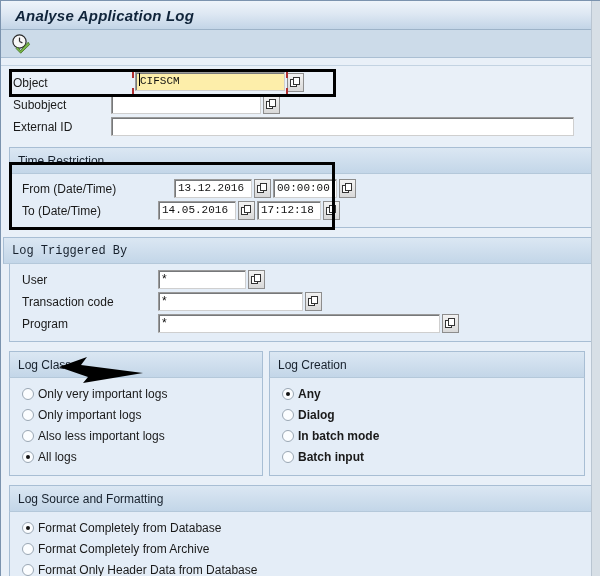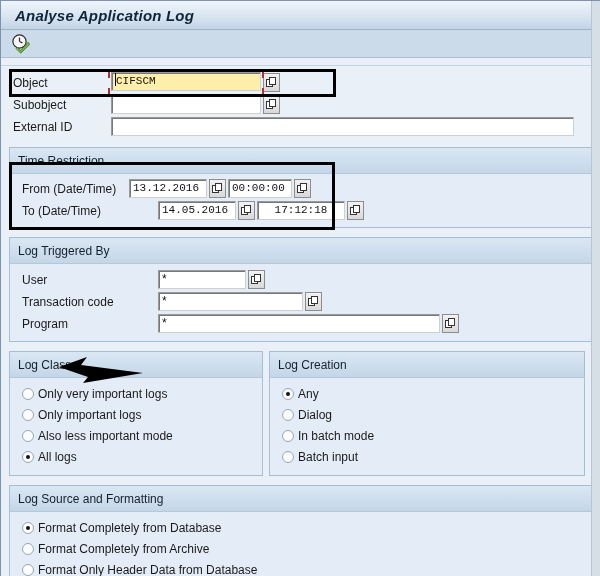--- a/index.html
+++ b/index.html
@@ -98,21 +98,21 @@
         <line x1="9.5" y1="8.5" x2="12.4" y2="9.9" stroke="#2b2b2b" stroke-width="1.2"></line>
         <path d="M7.5 14.2 L10.6 17.6 L18.2 9.2 L19.6 11.6 L10.7 20.2 L6.1 15.6 Z" fill="#7ab648" stroke="#3f6e20" stroke-width="0.8"></path>
       </svg>
     </span>
   </div>
   <div class="toolgap"></div>
 
   <div style="padding:6px 0 4px 0;">
 
     <div class="frow">
-      <span class="flabel" style="width:110px">Object</span>
+      <span class="flabel" style="width:134px">Object</span>
       <span class="focuswrap">
         <span class="inp yellow" style="width:150px;display:inline-block;"><span class="caret"></span><span>CIFSCM</span></span>
         <span class="focusmark" style="left:0;top:0;right:0;bottom:0;">
           <span class="fm tl"></span>
             <span class="fm tr"></span>
           <span class="fm bl"></span>
             <span class="fm br"></span>
         </span>
       </span>
       <span class="f4">
@@ -142,21 +142,21 @@
 
   <div style="height:5px"></div>
   <div>
     <div class="panel-head" style="margin:0 8px;">
       <span>Time Restriction</span>
     </div>
     <div class="panel">
       <div class="panel-body" style="padding:4px 0 5px 0;">
 
         <div class="frow">
-          <span class="flabel" style="width:119px">From (Date/Time)</span>
+          <span class="flabel" style="width:164px">From (Date/Time)</span>
           <span class="inp" style="width:78px;display:inline-block;text-align:left;">13.12.2016</span>
           <span class="f4">
             <svg width="11" height="11" viewBox="0 0 11 11">
               <rect x="0.5" y="2.5" width="6" height="7" fill="#fff" stroke="#333" stroke-width="1"></rect>
               <rect x="3.5" y="0.5" width="6" height="7" fill="#fff" stroke="#333" stroke-width="1"></rect>
             </svg>
           </span>
           <span class="inp" style="width:64px;display:inline-block;margin-left:2px;">00:00:00</span>
           <span class="f4">
             <svg width="11" height="11" viewBox="0 0 11 11">
@@ -168,36 +168,36 @@
 
         <div class="frow">
           <span class="flabel" style="width:148px">To (Date/Time)</span>
           <span class="inp" style="width:78px;display:inline-block;">14.05.2016</span>
           <span class="f4">
             <svg width="11" height="11" viewBox="0 0 11 11">
               <rect x="0.5" y="2.5" width="6" height="7" fill="#fff" stroke="#333" stroke-width="1"></rect>
               <rect x="3.5" y="0.5" width="6" height="7" fill="#fff" stroke="#333" stroke-width="1"></rect>
             </svg>
           </span>
-          <span class="inp" style="width:88px;display:inline-block;margin-left:2px;text-align:center;">17:12:18</span>
+          <span class="inp" style="width:64px;display:inline-block;margin-left:2px;">17:12:18</span>
           <span class="f4">
             <svg width="11" height="11" viewBox="0 0 11 11">
               <rect x="0.5" y="2.5" width="6" height="7" fill="#fff" stroke="#333" stroke-width="1"></rect>
               <rect x="3.5" y="0.5" width="6" height="7" fill="#fff" stroke="#333" stroke-width="1"></rect>
             </svg>
           </span>
         </div>
 
       </div>
     </div>
   </div>
 
   <div style="height:9px"></div>
   <div>
-    <div class="panel-head" style="margin:0 8px;">
+    <div class="panel-head" style="margin:0 2px;font-family:Liberation Mono, monospace;">
       <span>Log Triggered By</span>
     </div>
     <div class="panel">
       <div class="panel-body" style="padding:5px 0 6px 0;">
 
         <div class="frow">
           <span class="flabel" style="width:148px">User</span>
           <span class="inp sans" style="width:88px;display:inline-block;">*</span>
           <span class="f4">
             <svg width="11" height="11" viewBox="0 0 11 11">
@@ -246,39 +246,39 @@
           <div class="radio-row">
             <span class="radio"></span>
             <span class="radio-label">Only very important logs</span>
           </div>
           <div class="radio-row">
             <span class="radio"></span>
             <span class="radio-label">Only important logs</span>
           </div>
           <div class="radio-row">
             <span class="radio"></span>
-            <span class="radio-label">Also less important mode</span>
+            <span class="radio-label">Also less important logs</span>
           </div>
           <div class="radio-row">
             <span class="radio on">
                 <span class="dot"></span>
               </span>
             <span class="radio-label">All logs</span>
           </div>
 
         </div>
       </div>
     </div>
 
     <div class="col" style="width:330px;">
       <div class="panel-head" style="margin:0 8px 0 6px;">
         <span>Log Creation</span>
       </div>
       <div class="panel" style="margin:0 8px 0 6px;">
-        <div class="panel-body" style="padding:5px 0 8px 0;">
+        <div class="panel-body" style="padding:5px 0 8px 0;font-weight:bold;">
 
           <div class="radio-row">
             <span class="radio on">
                 <span class="dot"></span>
               </span>
             <span class="radio-label">Any</span>
           </div>
           <div class="radio-row">
             <span class="radio"></span>
             <span class="radio-label">Dialog</span>

